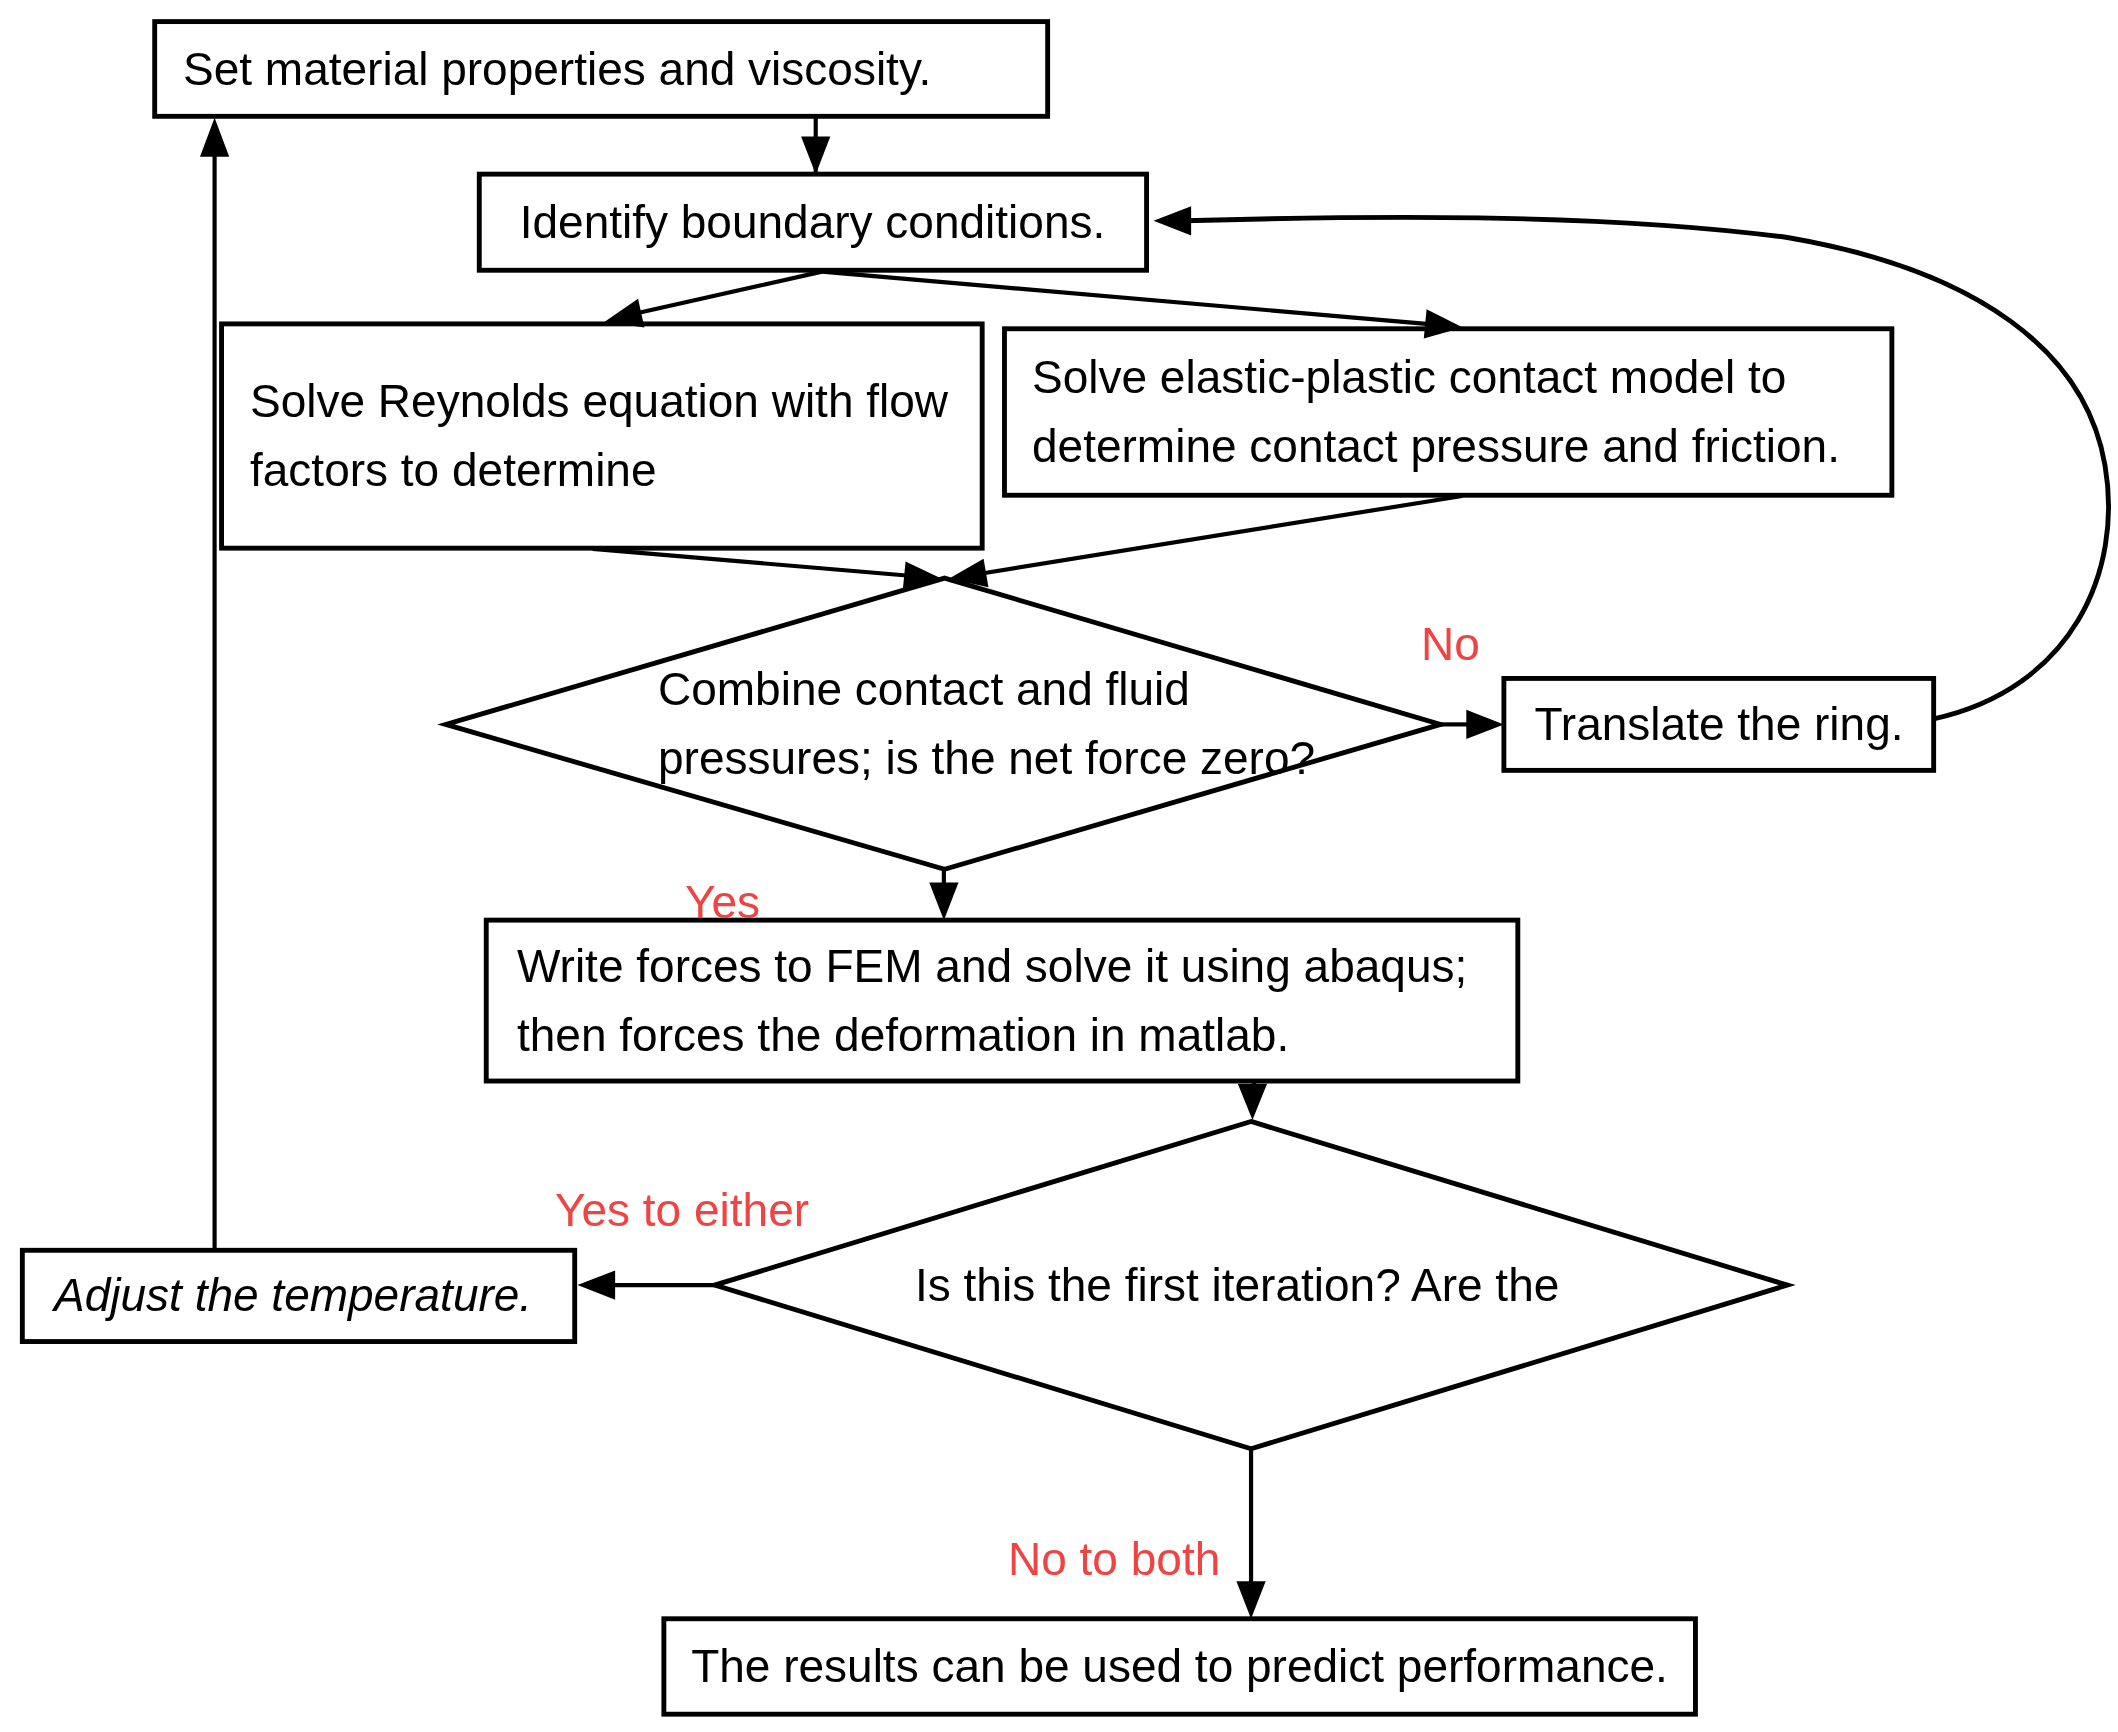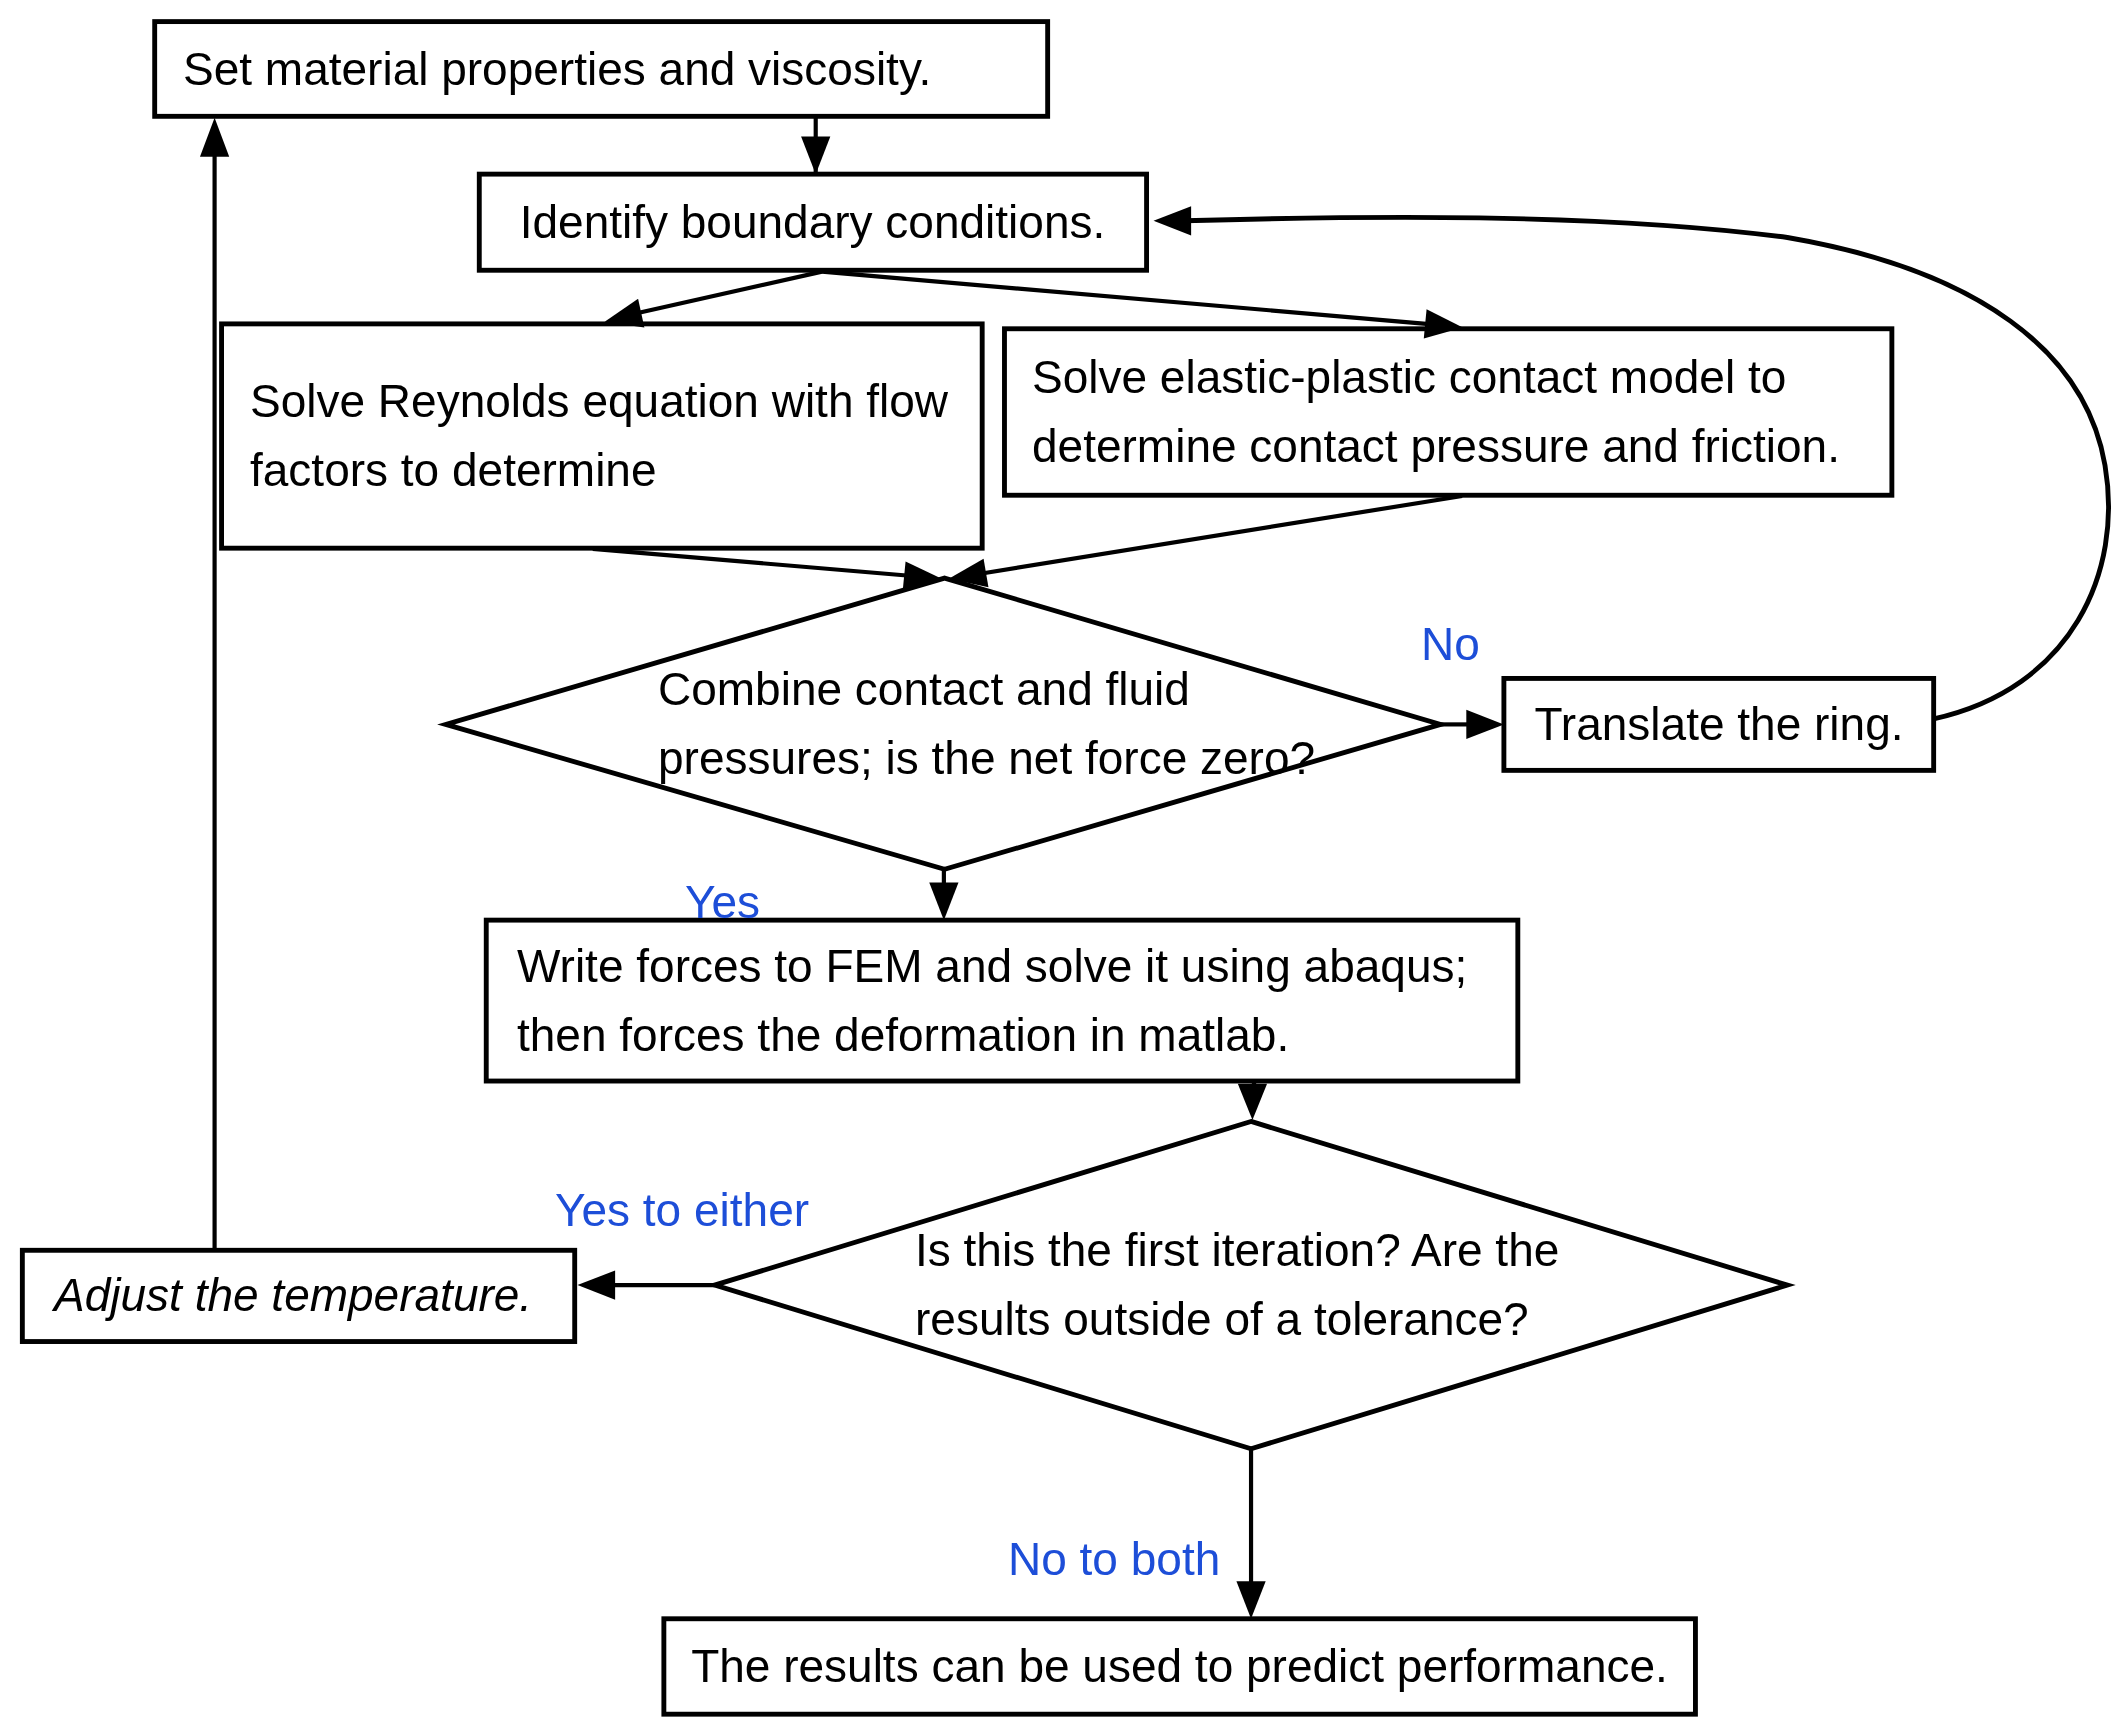--- a/index.html
+++ b/index.html
@@ -23,21 +23,21 @@
     box-sizing: border-box;
     white-space: nowrap;
   }
   .node.center { align-items: center; }
   .node.left   { align-items: flex-start; }
   .freetext {
     position: absolute;
     font-size: 46px;
     line-height: 69px;
     white-space: nowrap;
-    color: #1d4ed8;
+    color: #ef4444;
   }
 </style>
 </head>
 <body style="background: rgb(255, 255, 255);">
 
 <div id="canvas" style="color: rgb(0, 0, 0);">
 
   <svg id="wires" width="2119" height="1733" viewBox="0 0 3042 2488">
     <g stroke="#000000" fill="none" stroke-width="7">
 
@@ -112,21 +112,20 @@
     <span>Translate the ring.</span>
   </div>
 
   <div class="node left" style="left:486px;  top:920px; width:1031px; height:161px; padding-left:31px;">
     <span>Write forces to FEM and solve it using abaqus;</span>
     <span>then forces the deformation in matlab.</span>
   </div>
 
   <div class="node left" style="left:915px; top:1216px; width:696px; height:138px;">
     <span>Is this the first iteration?  Are the</span>
-    <span>results outside of a tolerance?</span>
   </div>
 
   <div class="node left" style="left:22px;   top:1250px; width:552px;  height:91px; padding-left:32px;font-style:italic;">
     <span>Adjust the temperature.</span>
   </div>
 
   <div class="node center" style="left:664px;  top:1619px; width:1031px; height:95px;">
     <span>The results can be used to predict performance.</span>
   </div>
 

